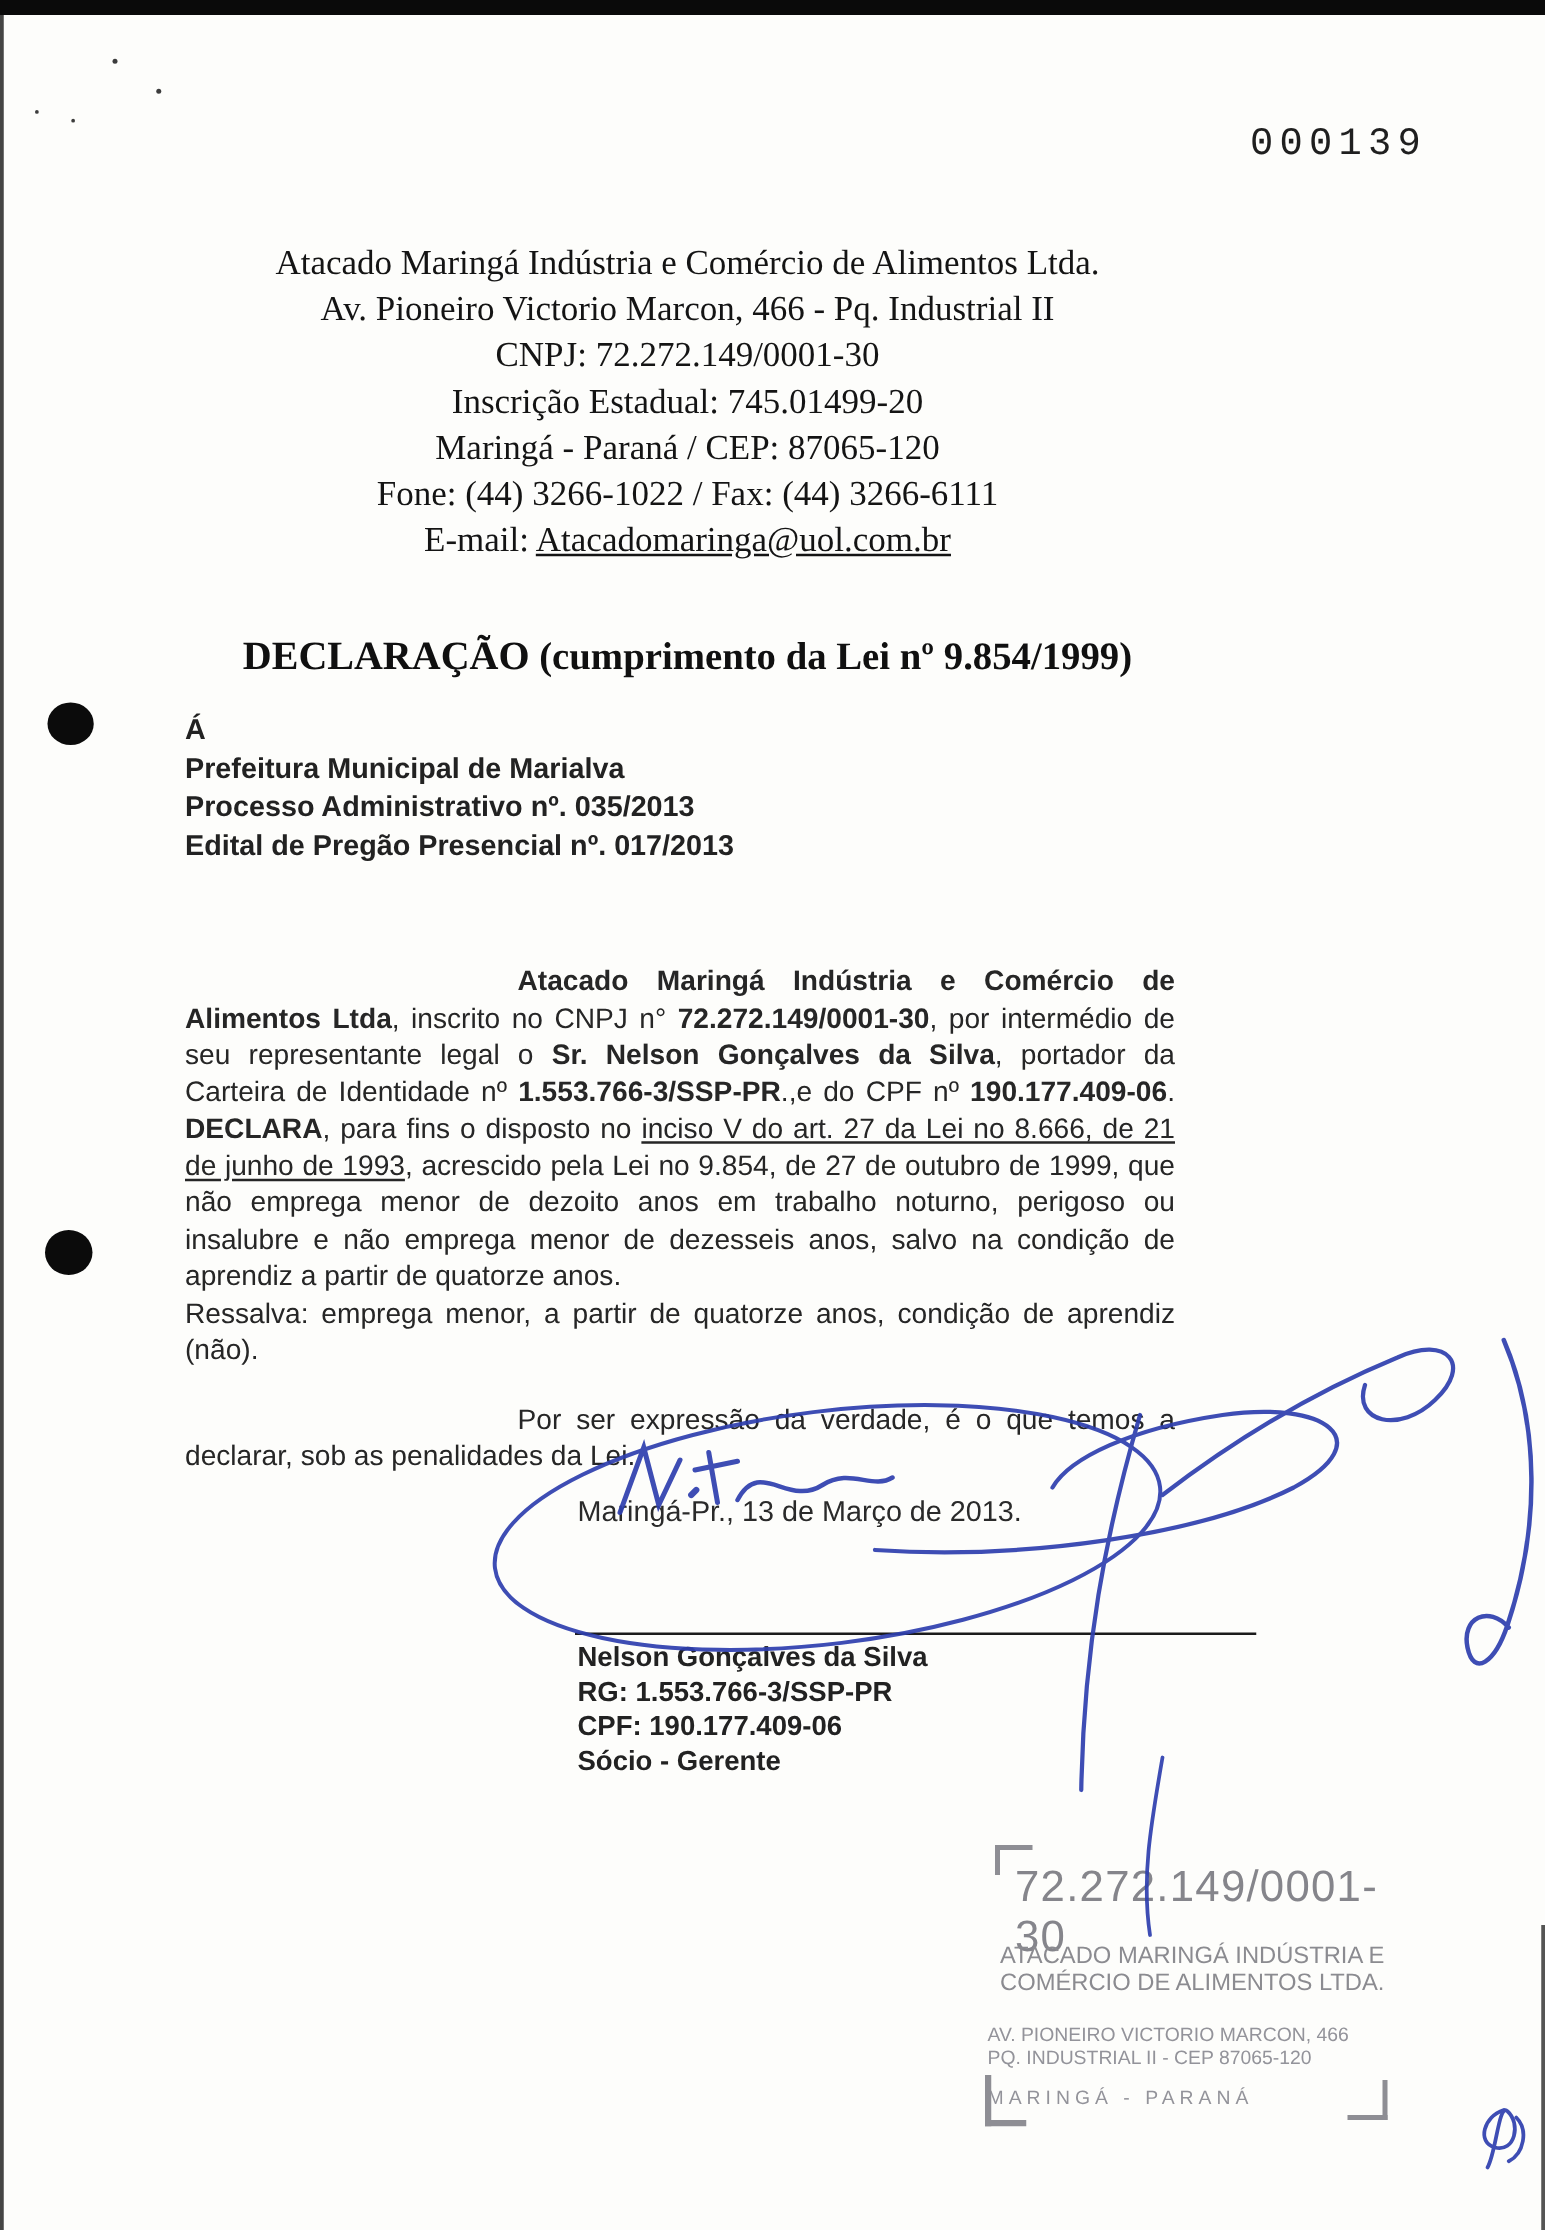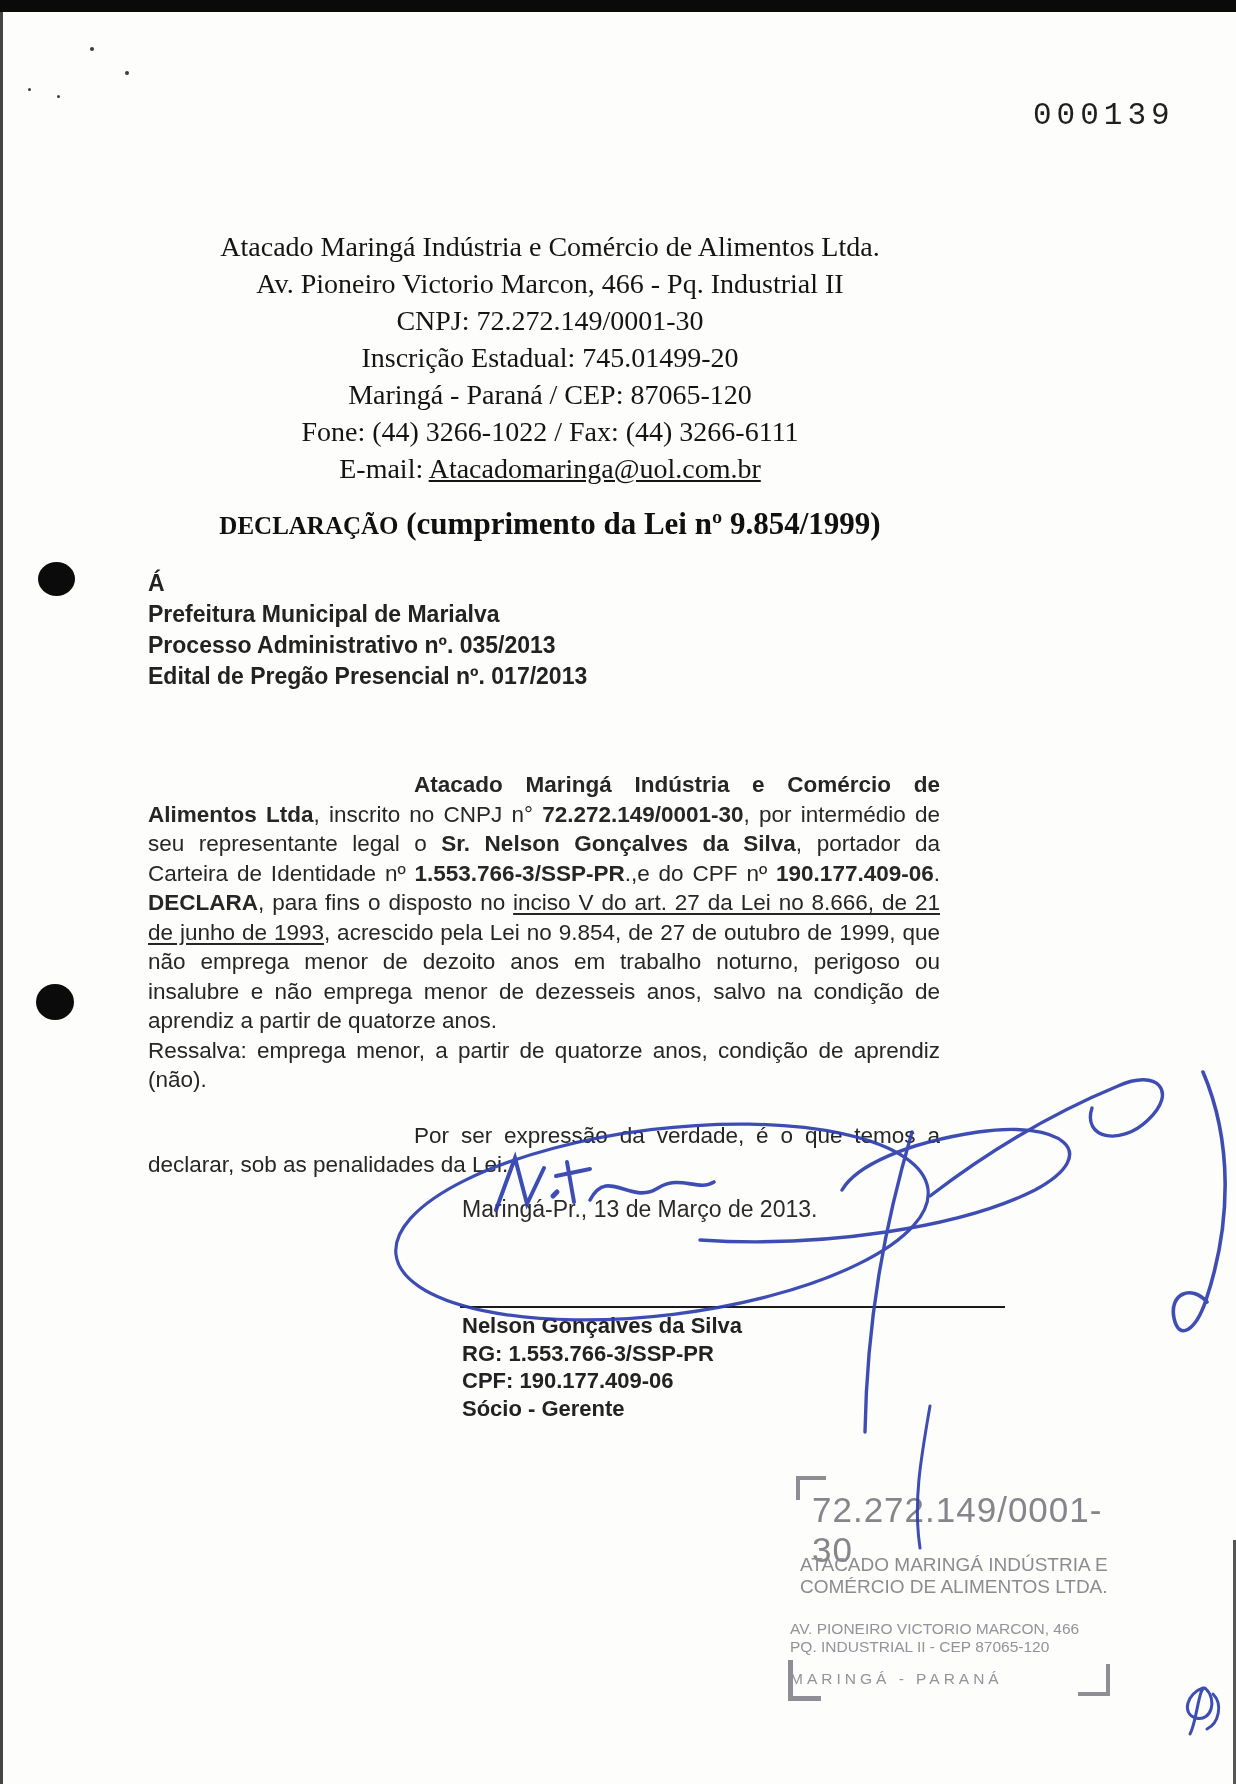--- a/index.html
+++ b/index.html
@@ -17,36 +17,36 @@
   .right-edge{position:absolute;top:1540px;right:0;width:3px;height:244px;background:#2a2a2a;opacity:.8;}
   .speck{position:absolute;background:#3c3c3c;border-radius:50%;}
   .sp1{left:90px;top:47px;width:4px;height:4px;}
   .sp2{left:125px;top:71px;width:4px;height:4px;}
   .sp3{left:28px;top:88px;width:3px;height:3px;}
   .sp4{left:57px;top:95px;width:3px;height:3px;}
 
   .page-number{
     position:absolute;left:1000px;top:98px;
     font-family:"Liberation Mono","DejaVu Sans Mono",monospace;
-    font-size:31px;letter-spacing:5px;color:#1f1f1f;margin-left:33px;
+    font-size:31px;letter-spacing:5px;color:#1f1f1f;
   }
 
   .letterhead{
     position:absolute;left:80px;top:192px;width:940px;
     text-align:center;
     font-family:"Liberation Serif","DejaVu Serif",serif;
-    font-size:28px;line-height:37px;color:#141414;margin-top:36px;
+    font-size:28px;line-height:37px;color:#141414;
   }
   .letterhead .email-link{text-decoration:underline;color:#141414;}
 
   .doc-title{
     position:absolute;left:80px;top:506px;width:940px;text-align:center;
     font-family:"Liberation Serif","DejaVu Serif",serif;color:#101010;
   }
-  .doc-title .t-main{font-size:25px;font-weight:bold;}
+  .doc-title .t-main{font-size:32px;font-weight:bold;}
   .doc-title .t-sub{font-size:31px;font-weight:bold;}
 
   .hole-punch{position:absolute;background:#0b0b0b;border-radius:50%;}
   .hp1{left:38px;top:562px;width:37px;height:34px;}
   .hp2{left:36px;top:984px;width:38px;height:36px;}
 
   .addressee{
     position:absolute;left:148px;top:568px;width:700px;
     font-size:23px;font-weight:bold;line-height:31px;color:#222;
   }

